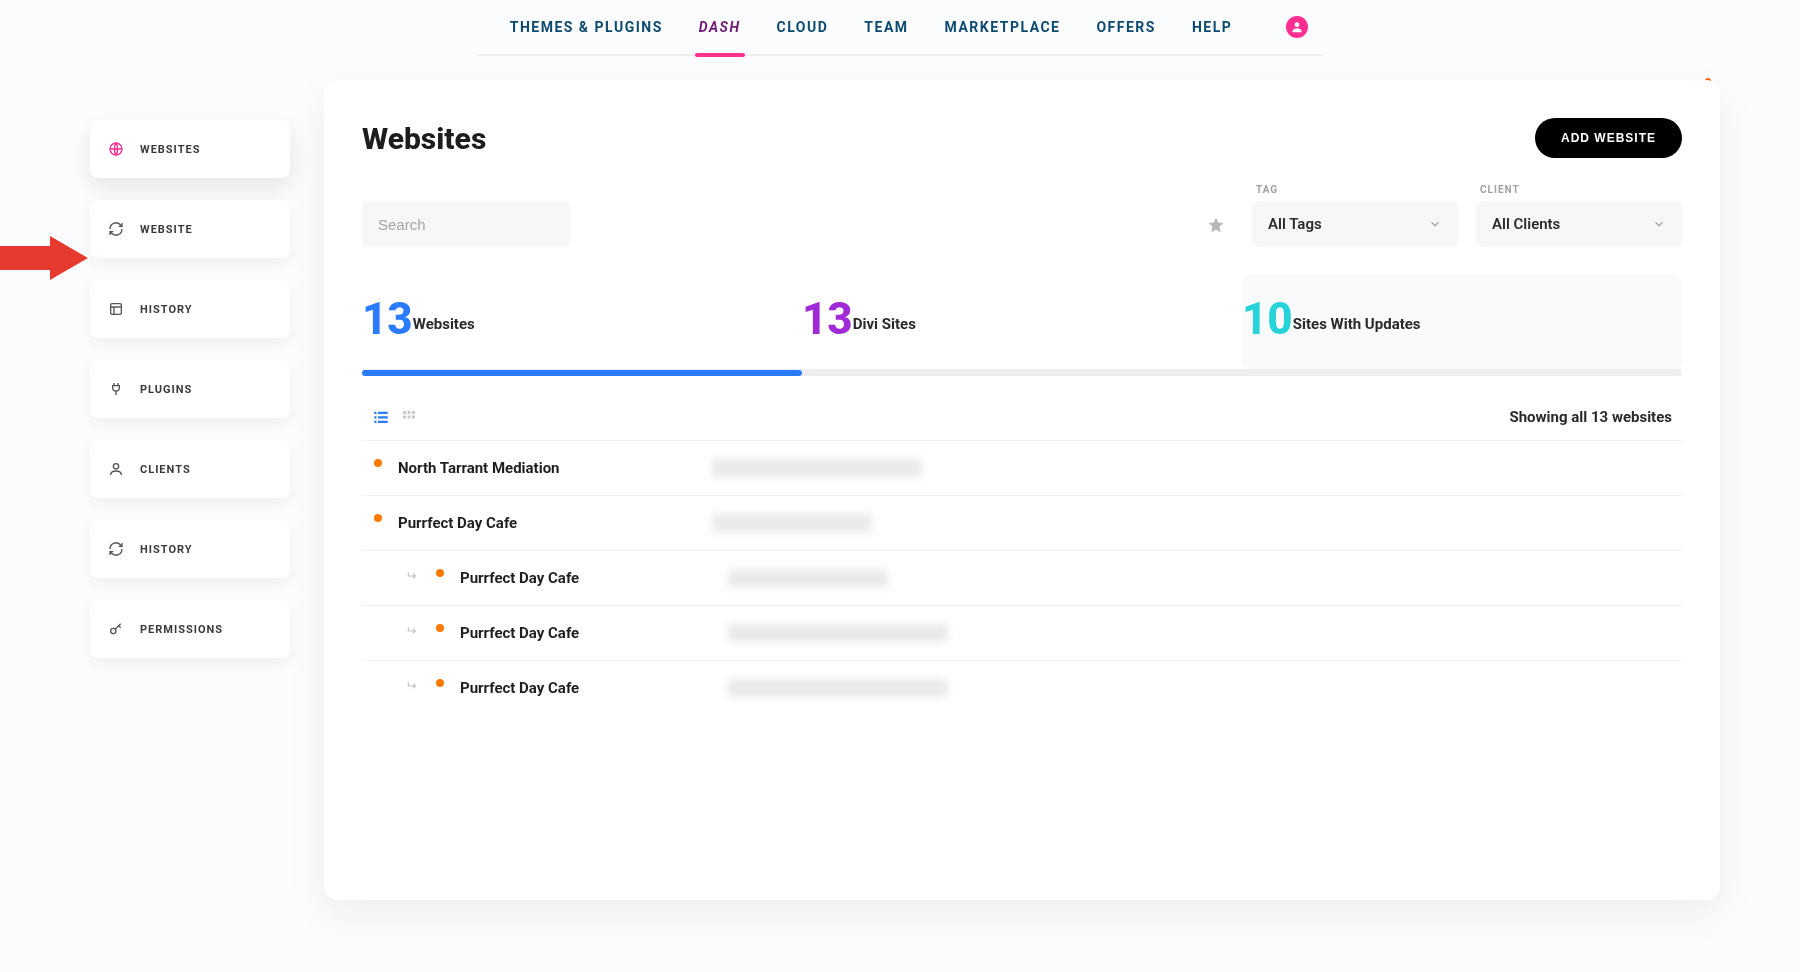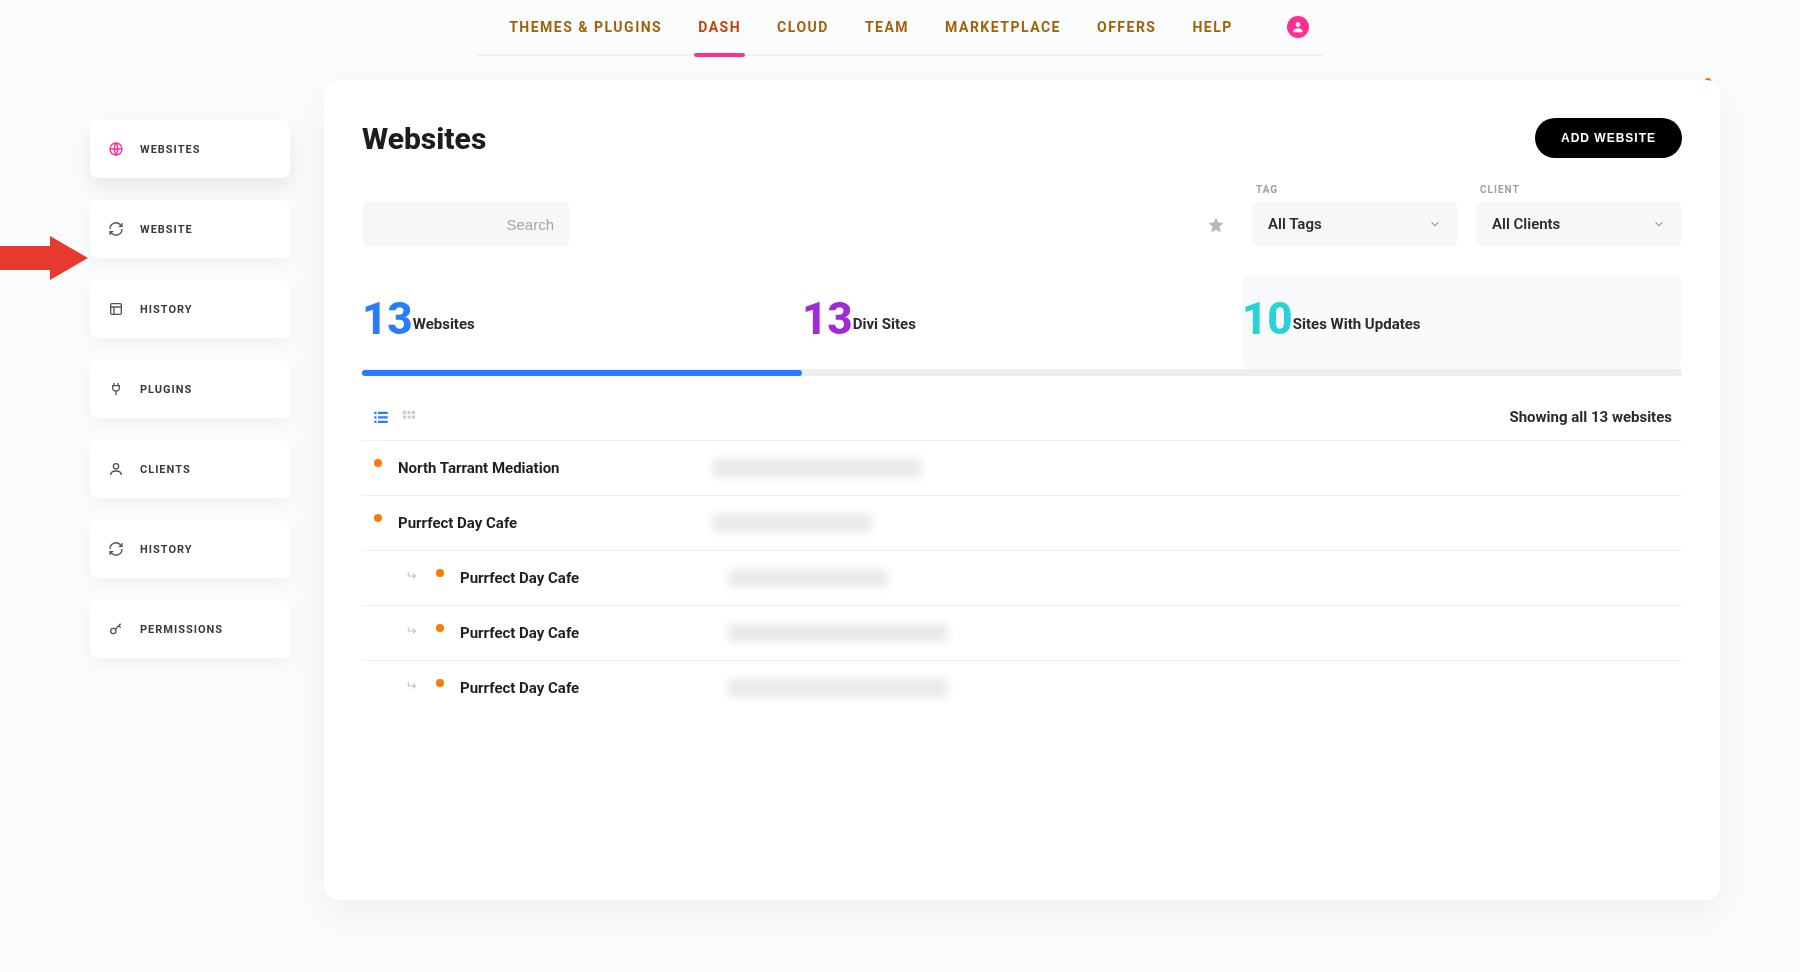--- a/index.html
+++ b/index.html
@@ -20,30 +20,31 @@
     height: 56px;
     border-bottom: 2px solid #f0f0f0;
     width: 846px;
     margin: 0 auto;
     position: relative;
   }
   .topnav-item {
     font-size: 14px;
     font-weight: 700;
     letter-spacing: 1.5px;
-    color: #a16207;
+    color: #0c4a6e;
     padding: 0 18px;
     height: 56px;
     display: flex;
     align-items: center;
     cursor: pointer;
     position: relative;
   }
   .topnav-item.active {
-    color: #c2410c;
+    color: #701a75;
+    font-style: italic;
   }
   .topnav-item.active::after {
     content: "";
     position: absolute;
     left: 14px;
     right: 14px;
     bottom: -2px;
     height: 4px;
     background: #ff2f92;
     border-radius: 2px;
@@ -173,21 +174,20 @@
   .search-wrap { flex:0 0 208px; }
   .search-input {
     width:100%;
     height:46px;
     border:none;
     background:#f6f7f9;
     border-radius:8px;
     padding:0 16px;
     font-size:15px;
     color:#333;
-    text-align:right;
   }
   .search-input::placeholder{color:#a5a5a5;}
   .spacer{flex:1;}
   .star-toggle{
     color:#b8b8b8;
     cursor:pointer;
     width:20px;height:20px;
     display:flex;align-items:center;justify-content:center;
     margin-bottom: 12px;
     margin-right: 8px;

